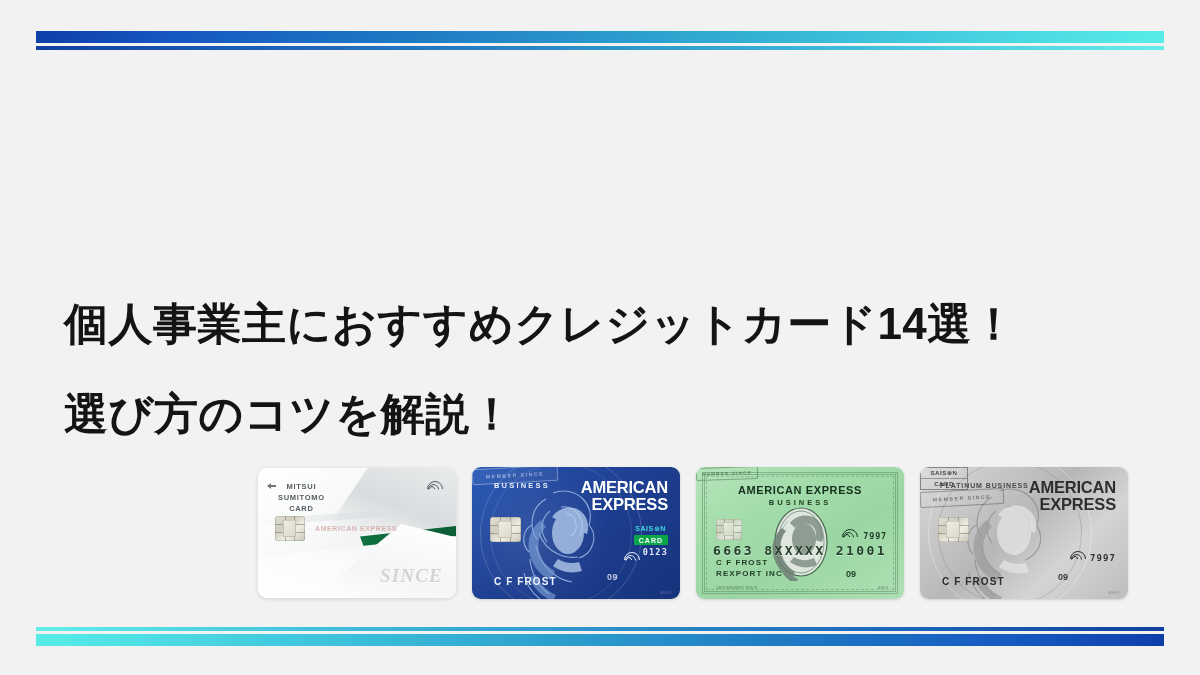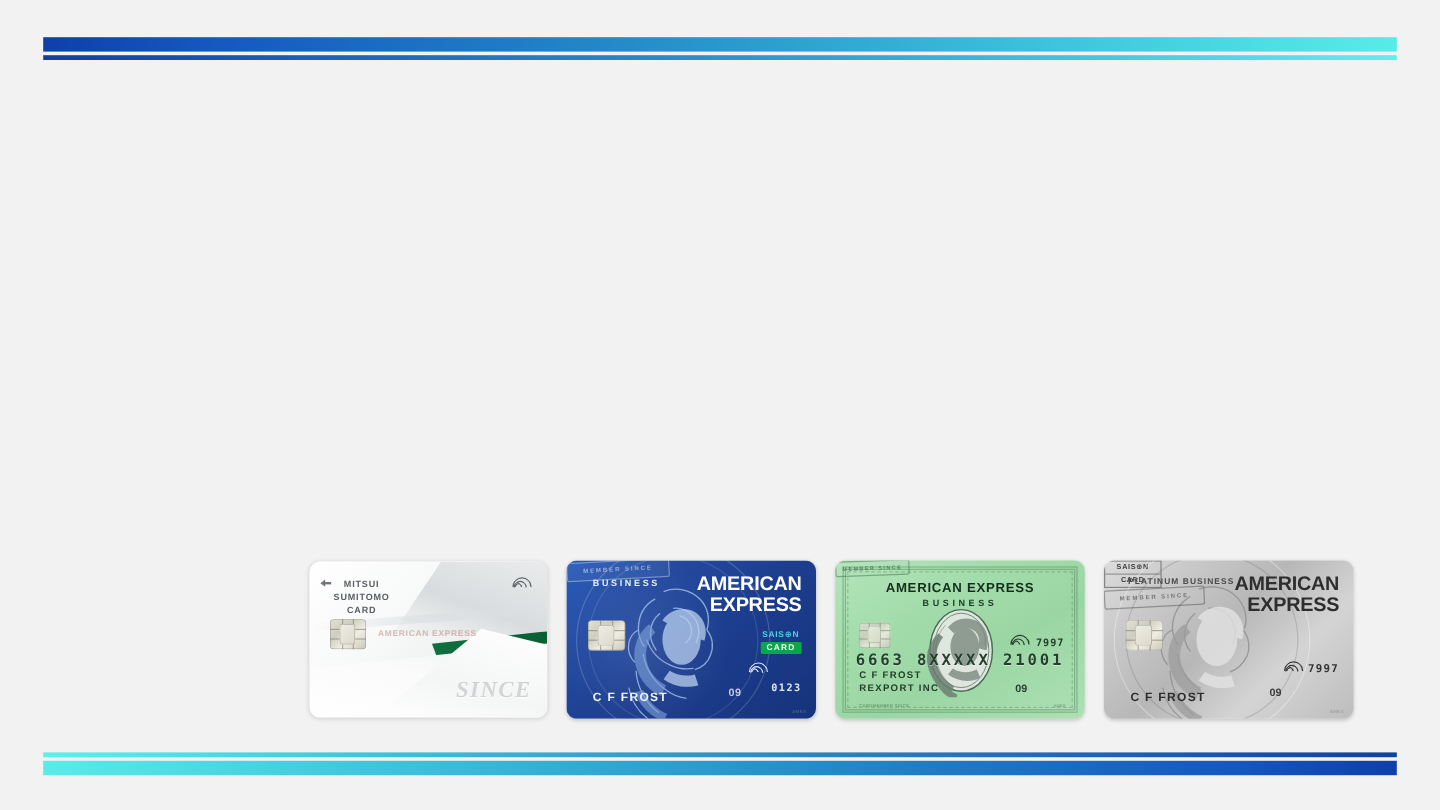--- a/index.html
+++ b/index.html
@@ -161,21 +161,21 @@
     position:absolute;left:18px;top:-4px;width:140px;height:140px;
     border-radius:50%;border:1px solid rgba(255,255,255,.12);
   }
   .c2 .business{left:22px;top:14px;color:#e8eefc;font-size:7.5px;font-weight:700;letter-spacing:2.2px;}
   .c2 .amex{right:12px;top:12px;color:#fff;font-size:16.5px;font-weight:700;letter-spacing:-.2px;line-height:17px;text-align:right;white-space:pre-line;}
   .c2 .saison{right:14px;top:58px;color:#45d6e0;font-size:7px;font-weight:700;letter-spacing:.6px;}
   .c2 .cardbadge{
     right:12px;top:68px;background:#0aa64a;color:#fff;
     font-size:7px;font-weight:700;letter-spacing:1px;padding:1.5px 5px;border-radius:1px;
   }
-  .c2 .num{right:12px;top:102px;color:#dfe8fb;font-size:8.5px;font-weight:600;letter-spacing:1.2px;font-family:"DejaVu Sans Mono",monospace;}
+  .c2 .num{right:12px;top:80px;color:#dfe8fb;font-size:8.5px;font-weight:600;letter-spacing:1.2px;font-family:"DejaVu Sans Mono",monospace;}
   .c2 .wifi{right:40px;top:85px;color:#dfe8fb;width:14px;height:14px;}
   .c2 .name{left:22px;bottom:12px;color:#eef3fd;font-size:10px;font-weight:700;letter-spacing:1.1px;}
   .c2 .banner{
     right:28px;bottom:30px;width:84px;height:14px;
     border:1px solid rgba(255,255,255,.34);border-radius:2px;
     background:rgba(255,255,255,.05);
     color:rgba(255,255,255,.5);font-size:5px;font-weight:700;letter-spacing:1.6px;
     display:flex;align-items:center;justify-content:center;
     transform:rotate(-3deg);
   }
@@ -253,20 +253,22 @@
 <body>
 
 <div class="slide">
 
   <div class="rule-group top">
     <div class="bar thick"></div>
     <div class="bar thin"></div>
   </div>
 
   <h1 class="headline">
+    <span class="line">個人事業主におすすめクレジットカード14選！</span>
+    <span class="line">選び方のコツを解説！</span>
   </h1>
 
   <div class="card-strip">
 
     <div class="card c1">
       <div class="facetA"></div>
       <div class="facetB"></div>
       <div class="facetB2"></div>
       <div class="facetC"></div>
       <div class="facetD"></div>

